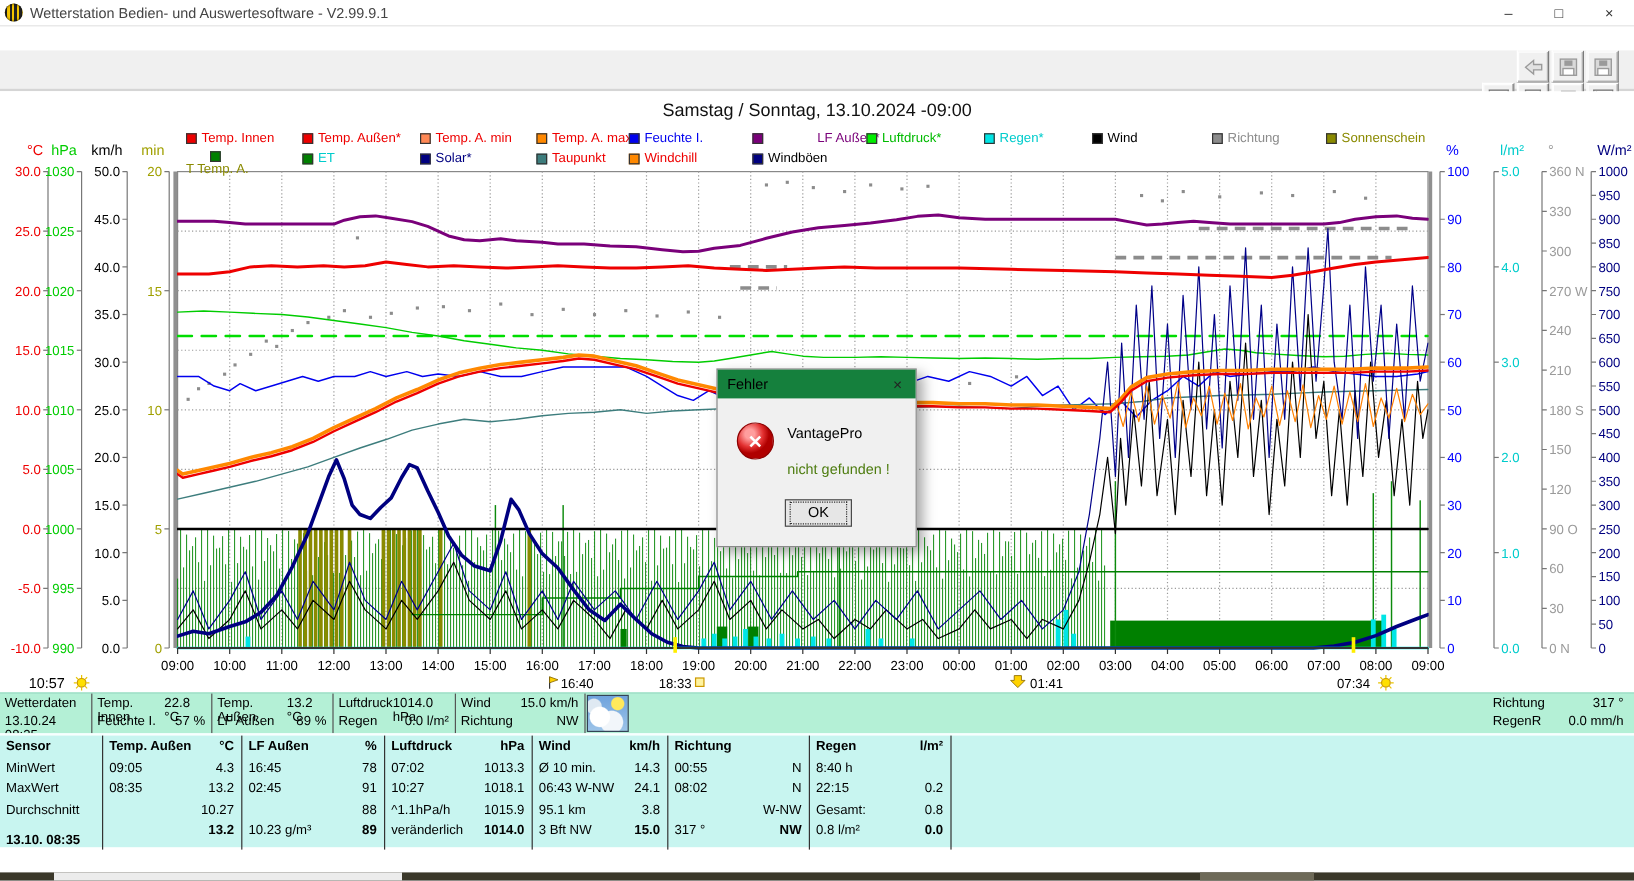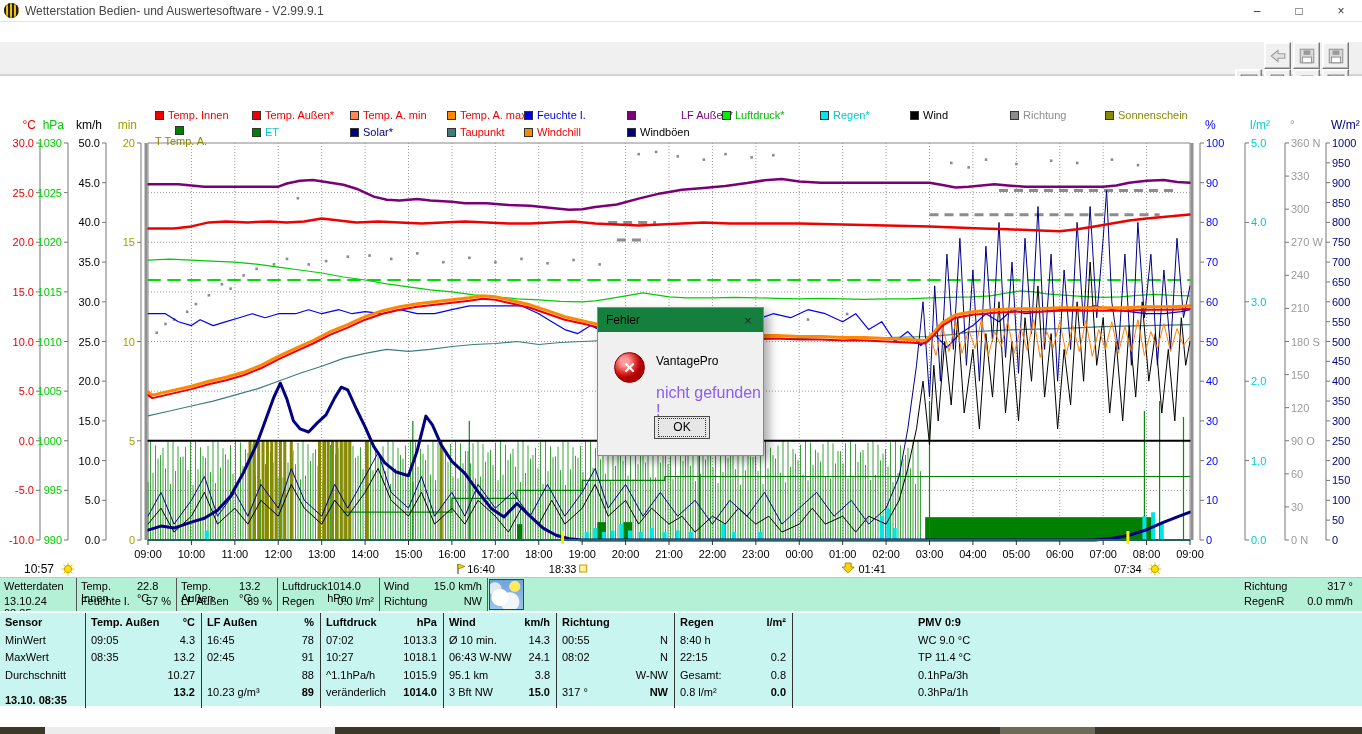--- a/index.html
+++ b/index.html
@@ -42,21 +42,21 @@
   .bottomstrip{position:absolute;left:0;top:727px;width:1362px;height:7px;background:#3b382a;}
   .bs-white{position:absolute;left:45px;top:0;width:290px;height:7px;background:#ececec;}
   .bs-gray{position:absolute;left:1000px;top:0;width:95px;height:7px;background:#6e6a58;}
   .dialog{position:absolute;left:597px;top:307px;width:167px;height:149px;background:#f0f0f0;border:1px solid #8a8a8a;box-shadow:5px 5px 10px rgba(0,0,0,.35);z-index:50;}
   .dlg-title{height:24px;background:#15803d;display:flex;align-items:center;font-size:12px;color:#000;padding-left:8px;}
   .dlg-close{position:absolute;right:0;top:0;width:30px;height:24px;display:flex;align-items:center;justify-content:center;font-size:13px;color:#222;}
   .dlg-erricon{position:absolute;left:16px;top:44px;width:31px;height:31px;border-radius:50%;
      background:radial-gradient(circle at 34% 30%, #ff9d9d 0 4px, #e23030 11px, #b00000 16px);
      border:1px solid #8d0000;color:#fff;font-weight:bold;font-size:15px;display:flex;align-items:center;justify-content:center;}
   .dlg-l1{position:absolute;left:58px;top:46px;font-size:12px;color:#000;}
-  .dlg-l2{position:absolute;left:58px;top:76px;font-size:16px;color:#8b5cf6;}
+  .dlg-l2{position:absolute;left:58px;top:76px;font-size:12px;color:#4d7c0f;}
   .dlg-ok{position:absolute;left:56px;top:108px;width:56px;height:23px;background:#e6e6e6;border:1px solid #4a4a4a;display:flex;align-items:center;justify-content:center;}
   .dlg-ok span{border:1px dotted #333;padding:0 14px;font-size:12px;line-height:17px;}
 </style>
 </head>
 <body>
 
 <div class="app">
 
   <div class="titlebar">
     <span class="appicon"></span>
@@ -922,20 +922,21 @@
           <line x1="70.82842712474618" y1="495.8284271247462" x2="72.59619407771255" y2="497.59619407771254" stroke="#e8c400"></line>
           <line x1="68" y1="497" x2="68" y2="499.5" stroke="#e8c400"></line>
           <line x1="65.17157287525382" y1="495.8284271247462" x2="63.40380592228744" y2="497.59619407771254" stroke="#e8c400"></line>
           <line x1="64" y1="493" x2="61.5" y2="493" stroke="#e8c400"></line>
           <line x1="65.17157287525382" y1="490.1715728752538" x2="63.40380592228744" y2="488.40380592228746" stroke="#e8c400"></line>
           <line x1="68" y1="489" x2="68" y2="486.5" stroke="#e8c400"></line>
           <line x1="70.82842712474618" y1="490.1715728752538" x2="72.59619407771255" y2="488.40380592228746" stroke="#e8c400"></line>
           <circle cx="68" cy="493" r="3.6" fill="#ffe000" stroke="#cc9900"></circle>
         </g>
       </svg>
+    <div class="charttitle">Samstag / Sonntag, 13.10.2024  -09:00</div>
     <div id="legend">
         <div class="legend-item" style="left: 155px; top: 33px;">
           <span class="legend-sq" style="background: rgb(238, 0, 0);"></span>
           <span style="color: rgb(238, 0, 0);">Temp. Innen</span>
         </div>
         <div class="legend-item" style="left: 252px; top: 33px;">
           <span class="legend-sq" style="background: rgb(238, 0, 0);"></span>
           <span style="color: rgb(238, 0, 0);">Temp. Außen*</span>
         </div>
         <div class="legend-item" style="left: 350px; top: 33px;">
@@ -1206,37 +1207,20 @@
           <span>22:15</span>
           <span>0.2</span>
         </div>
         <div class="srow" style="top: 55.5px;">
           <span>Gesamt:</span>
           <span>0.8</span>
         </div>
         <div class="srow" style="top: 73px;">
           <span>0.8 l/m²</span>
           <span class="b">0.0</span>
-        </div>
-      </div>
-      <div class="scol nosep" style="left: 793px; width: 569px;">
-        <div class="srow b" style="top: 3px; left: 125px; right: auto;">
-          <span>PMV 0:9</span>
-        </div>
-        <div class="srow" style="top: 20.5px; left: 125px; right: auto;">
-          <span>WC 9.0 °C</span>
-        </div>
-        <div class="srow" style="top: 38px; left: 125px; right: auto;">
-          <span>TP 11.4 °C</span>
-        </div>
-        <div class="srow" style="top: 55.5px; left: 125px; right: auto;">
-          <span>0.1hPa/3h</span>
-        </div>
-        <div class="srow" style="top: 73px; left: 125px; right: auto;">
-          <span>0.3hPa/1h</span>
         </div>
       </div>
     </div>
 
 
   <div class="bottomstrip">
     <div class="bs-white"></div>
     <div class="bs-gray"></div>
   </div>
 

